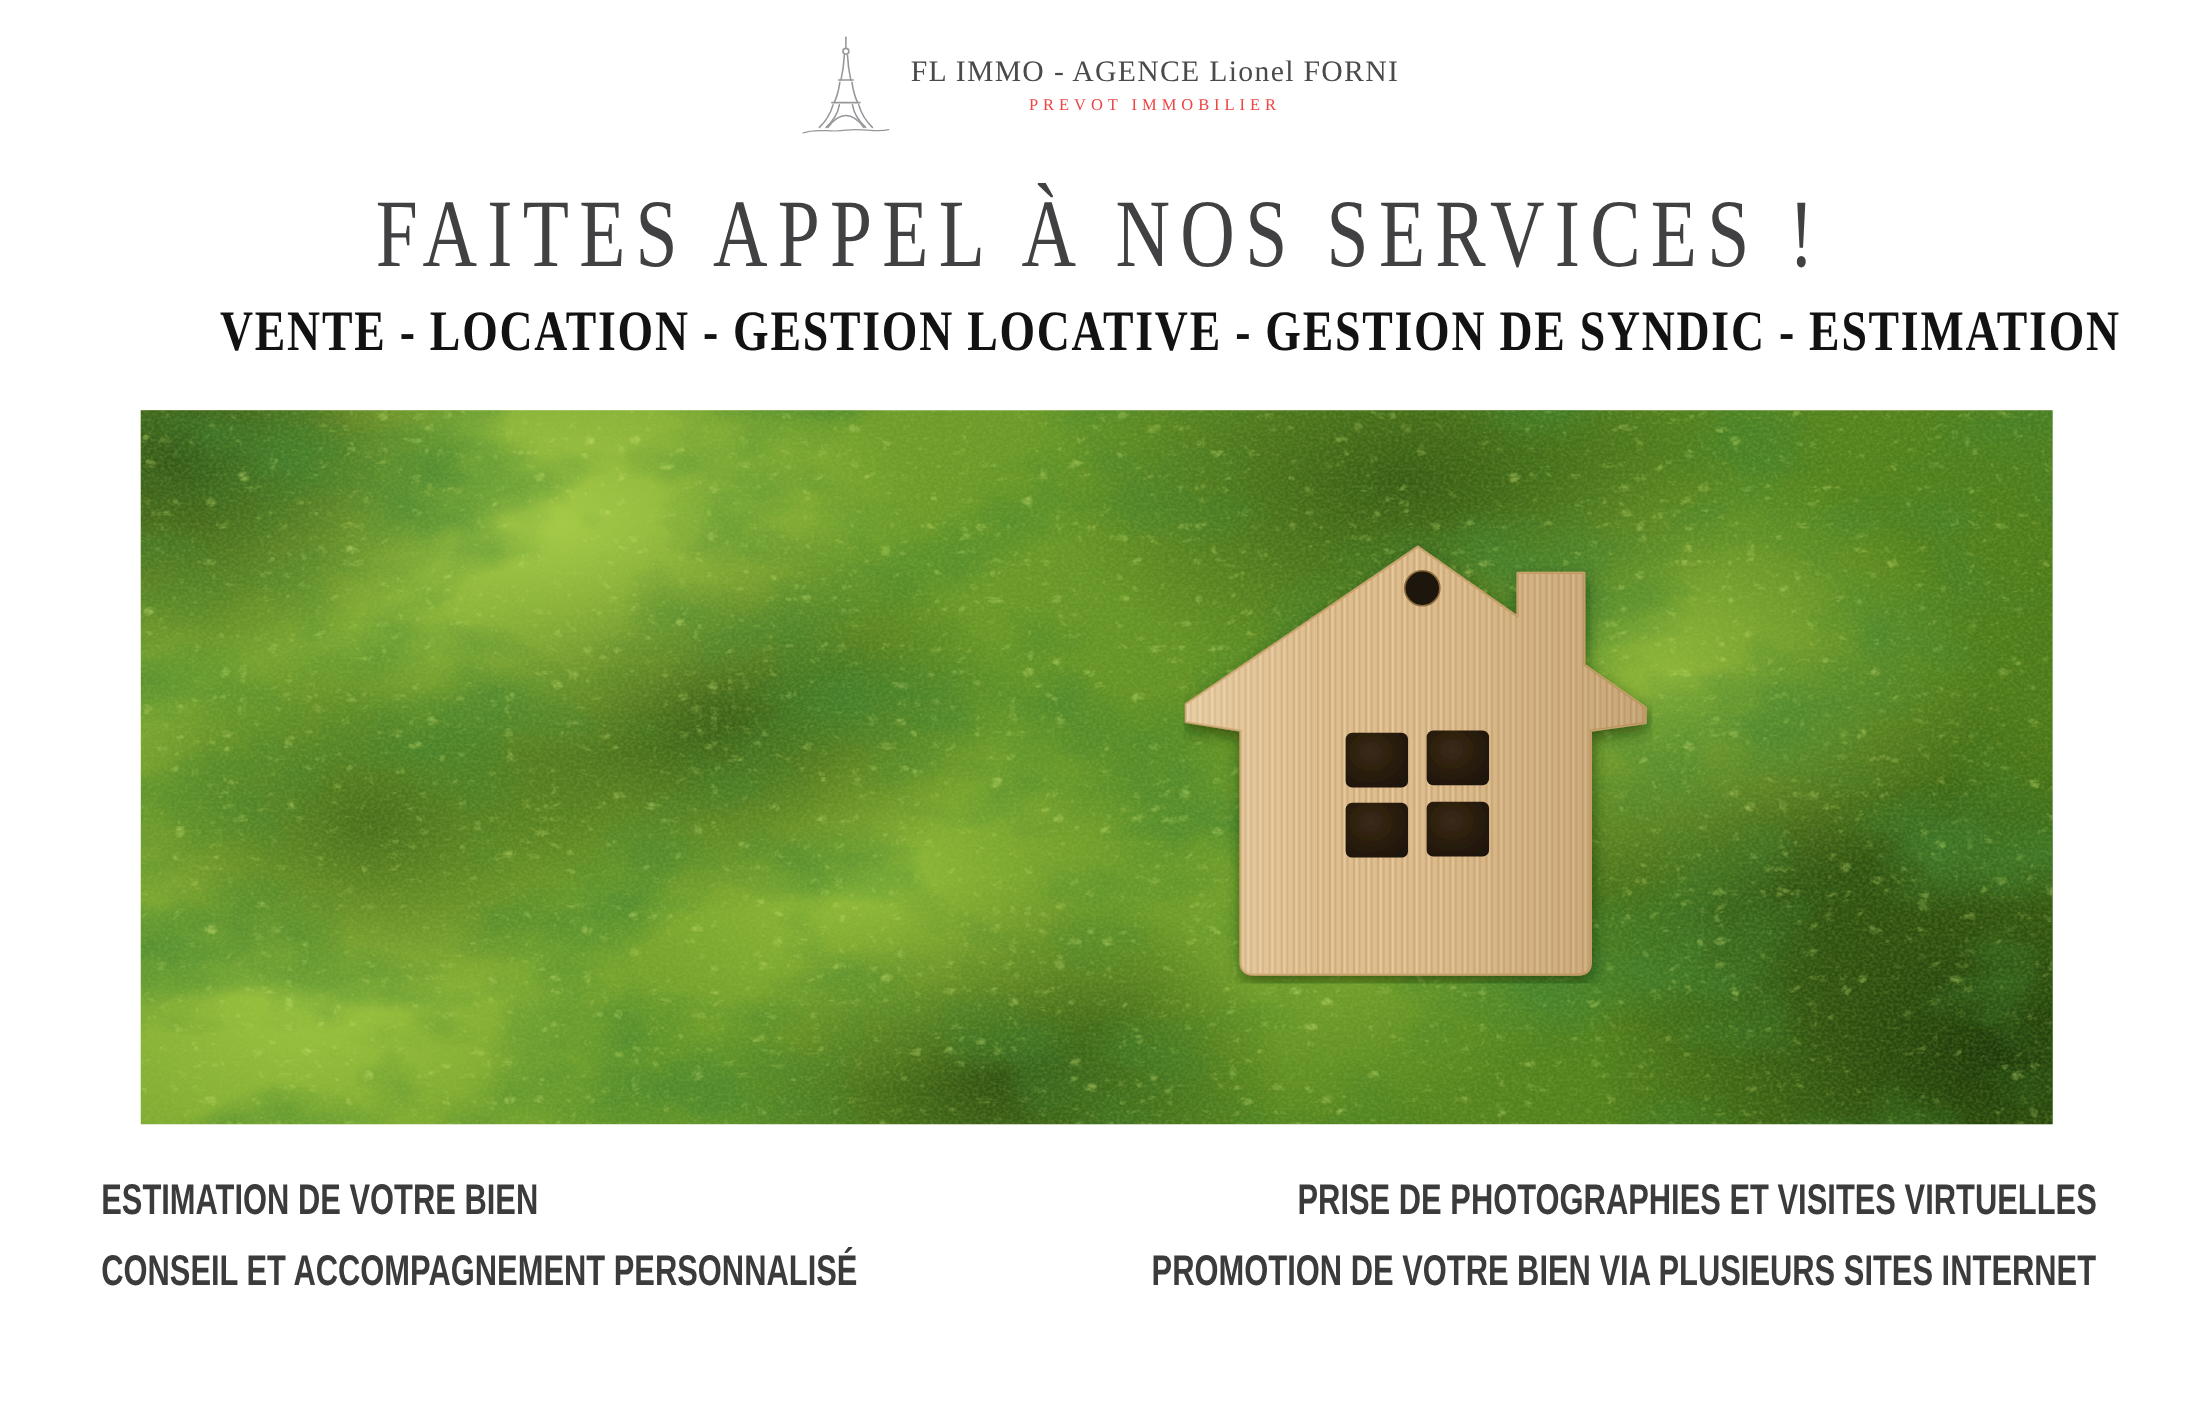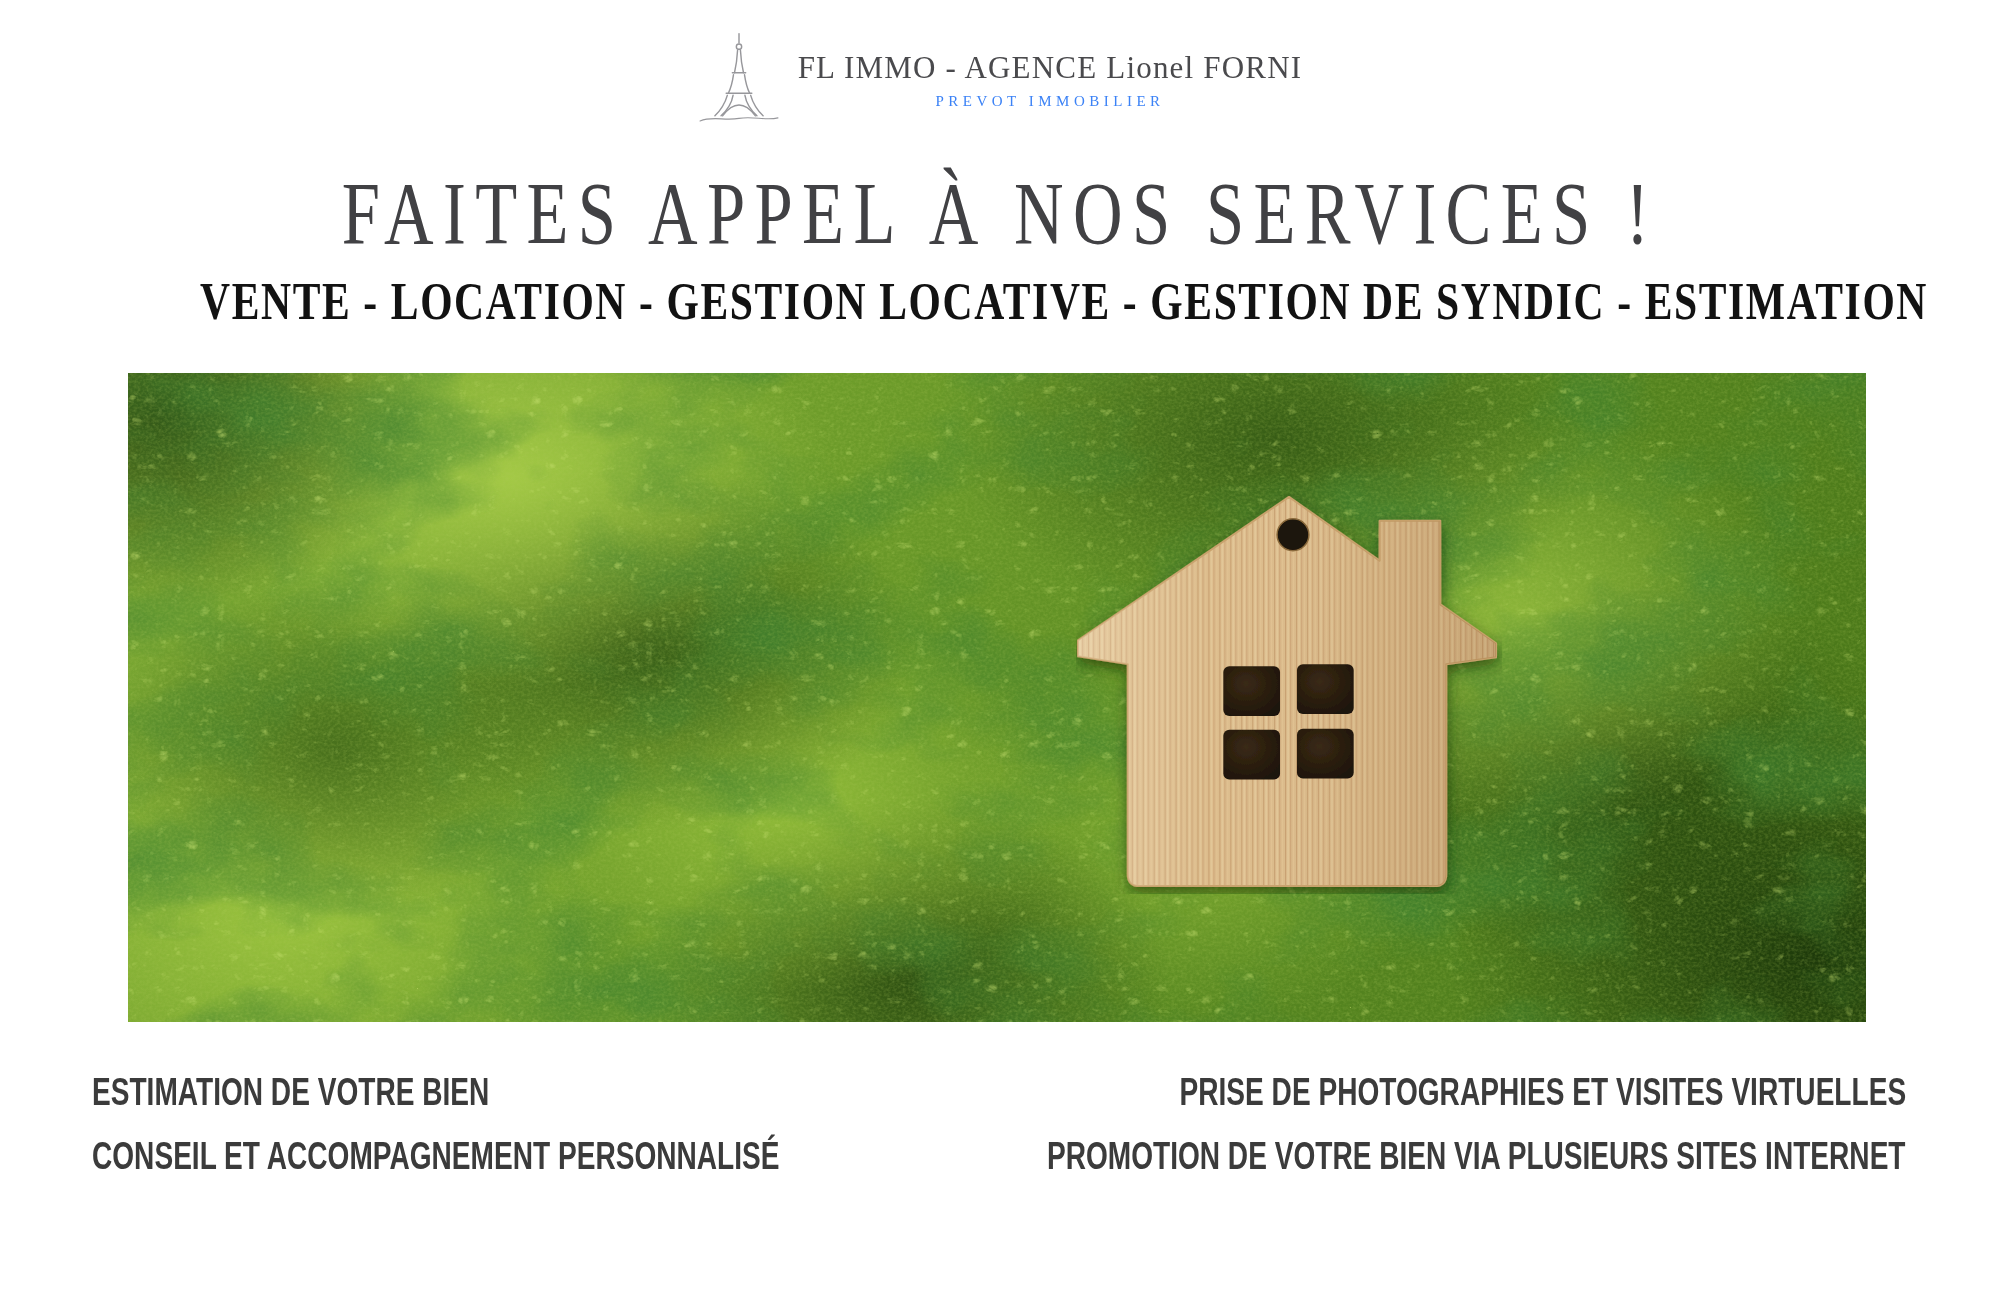--- a/index.html
+++ b/index.html
@@ -4,22 +4,22 @@
 <style>
   html,body{margin:0;padding:0;background:#ffffff;}
   #canvas{position:relative;width:2000px;height:1294px;background:#ffffff;overflow:hidden;
           font-family:"Liberation Serif",serif;}
 
   
   .logo-wrap{position:absolute;top:24px;left:0;width:2000px;display:flex;
              justify-content:center;align-items:flex-start;gap:18px;}
   .tower{width:82px;height:104px;margin-top:6px;flex:0 0 auto;}
   .brand-text{display:flex;flex-direction:column;align-items:center;margin-top:26px;}
-  .brand-name{font-size:31px;letter-spacing:1.2px;color:#4a4a4d;line-height:1.15;white-space:nowrap;}
-  .brand-tagline{font-size:15px;letter-spacing:4.5px;color:#3b82f6;margin-top:7px;white-space:nowrap;}
+  .brand-name{font-size:27px;letter-spacing:1.2px;color:#4a4a4d;line-height:1.15;white-space:nowrap;}
+  .brand-tagline{font-size:15px;letter-spacing:4.5px;color:#ef4444;margin-top:7px;white-space:nowrap;}
 
   
   .hero-title{position:absolute;top:170px;left:0;width:2000px;text-align:center;
               font-size:88px;color:#414144;letter-spacing:12px;line-height:1;
               white-space:nowrap;transform:scaleX(0.78);transform-origin:50% 50%;}
   .hero-subtitle{position:absolute;top:276px;left:0;width:2000px;text-align:center;
               font-size:52px;font-weight:bold;color:#121212;letter-spacing:2px;line-height:1;
               white-space:nowrap;transform:scaleX(0.80);transform-origin:50% 50%;}
 
   

